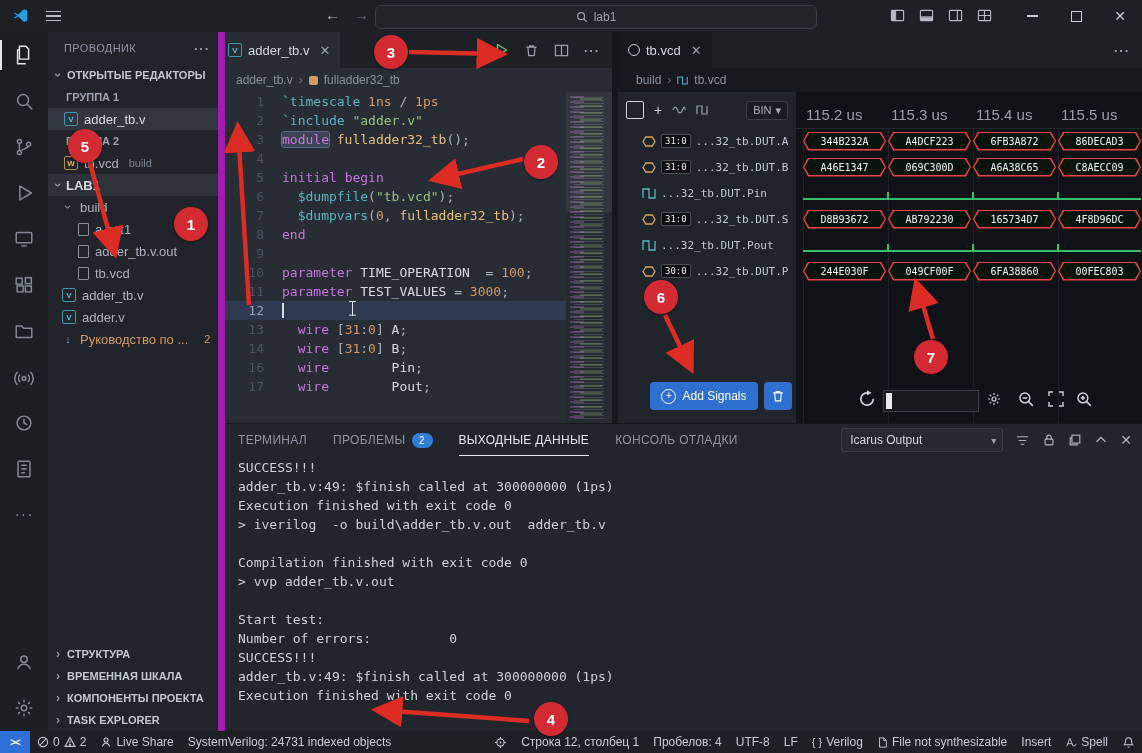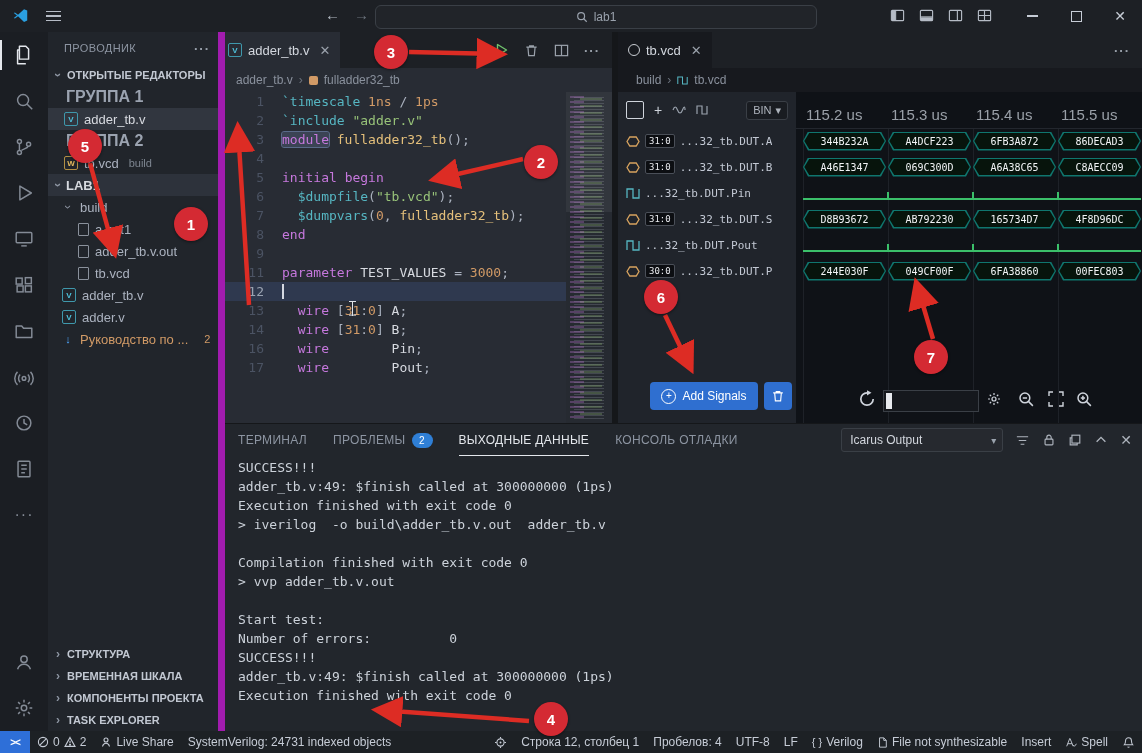--- a/index.html
+++ b/index.html
@@ -27,21 +27,21 @@
   .act-item.active::before{content:"";position:absolute;left:0;top:8px;bottom:8px;width:2px;background:#e4e7ec;}
   .act-bottom{position:absolute;bottom:0;left:0;width:48px;}
   .act-more{font-size:16px;letter-spacing:1px;color:#848b96}
   
   .sidebar{position:absolute;top:32px;bottom:22px;left:48px;width:170px;background:#21252b;border-right:7px solid #a21caf;color:#abb2bf;font-size:13px;z-index:3;}
   .sb-header{height:32px;display:flex;align-items:center;padding:0 8px 0 16px;font-size:11px;letter-spacing:.4px;color:#8d95a2;}
   .sb-header .dots{margin-left:auto;color:#9aa2ad;font-weight:bold;letter-spacing:1px;}
   .sb-sec{height:22px;display:flex;align-items:center;gap:3px;padding-left:4px;font-size:11px;font-weight:bold;color:#c2c8d2;cursor:pointer;}
   .chev{display:inline-block;width:12px;text-align:center;color:#8d95a2;font-size:12px;transform-origin:center;}
   .chev.open{transform:rotate(90deg);}
-  .oe-group{height:22px;display:flex;align-items:center;padding-left:18px;font-size:16px;font-weight:bold;color:#9ba3b0;}
+  .oe-group{height:22px;display:flex;align-items:center;padding-left:18px;font-size:11px;font-weight:bold;color:#9ba3b0;}
   .row{height:22px;display:flex;align-items:center;gap:6px;cursor:pointer;white-space:nowrap;overflow:hidden;}
   .row.sel{background:#31363f;color:#d7dae0;}
   .row .sfx{color:#7d8590;font-size:11px;margin-left:4px;}
   .root-row{height:22px;display:flex;align-items:center;gap:2px;padding-left:4px;font-weight:bold;color:#d7dae0;background:#2d323b;cursor:pointer;}
   .fic{display:inline-flex;align-items:center;justify-content:center;width:12px;height:12px;font-size:8px;flex:none;}
   .fic-doc{width:9px;height:11px;border:1px solid #8a919c;border-radius:1px;}
   .fic-v{color:#4fc3dd;border:1px solid #3f98ac;border-radius:2px;font-weight:bold;}
   .fic-wave{color:#e2b85c;border:1px solid #b28f45;border-radius:2px;font-weight:bold;}
   .fic-dl{color:#4fa8ff;font-size:11px;font-weight:bold;border:none;}
   .row .warn{color:#d19a66;}
@@ -83,31 +83,31 @@
   .mslider{position:absolute;top:0;left:0;right:0;height:120px;background:rgba(255,255,255,.06);}
   .ibeam{position:absolute;left:349px;top:301px;width:7px;height:15px;z-index:6;}
   .ibeam::before{content:"";position:absolute;left:3px;top:0;bottom:0;width:1.4px;background:#dfe2e8;}
   .ibeam::after{content:"";position:absolute;left:0;right:0;top:0;height:1.4px;background:#dfe2e8;box-shadow:0 13.6px #dfe2e8;}
   
   .wf-names{position:absolute;left:0;top:60px;width:178px;bottom:0;background:#20242b;border-right:1px solid #2a2e35;}
   .wf-toolbar{height:36px;display:flex;align-items:center;gap:10px;padding:0 8px;color:#9aa2ad;}
   .wf-box{width:16px;height:16px;border:1.4px solid #cfd4dc;border-radius:2px;}
   .wf-plus{font-size:14px;color:#cfd4dc;}
   .wf-fmt{margin-left:auto;display:flex;align-items:center;gap:4px;font-size:11px;color:#aeb4bd;border:1px solid #3a3f46;border-radius:3px;padding:2px 6px;background:#191c21;}
-  .sig-rows{position:absolute;top:36px;left:0;right:0;}
+  .sig-rows{position:absolute;top:36px;left:16px;right:0;}
   .sig-row{height:26px;display:flex;align-items:center;gap:5px;padding-left:8px;cursor:pointer;}
   .sig-badge{font:9px "DejaVu Sans Mono",monospace;color:#e8eaee;background:#0c0e12;border:1px solid #4a4f58;border-radius:2px;padding:1px 3px;flex:none;}
   .sig-name{font:11px "DejaVu Sans Mono",monospace;color:#c3c9d4;white-space:nowrap;overflow:hidden;}
   .wf-waves{position:absolute;left:178px;right:0;top:60px;bottom:0;background:#0f1217;}
   .wf-waves::before{content:"";position:absolute;left:7px;top:36px;bottom:0;width:341px;background:repeating-linear-gradient(90deg, rgba(160,170,190,.10) 0 1px, transparent 1px 85px);}
   .wf-ruler{position:relative;height:36px;border-bottom:1px solid #23272e;}
   .wf-ruler span{position:absolute;bottom:5px;font-size:15px;color:#9aa0a8;white-space:nowrap;}
   .wave-rows{position:absolute;top:36px;left:0;right:0;}
   .wave-row{position:relative;height:26px;display:flex;align-items:center;padding-left:7px;}
-  .vbox{position:relative;width:83px;height:19px;margin-right:2px;background:#0f766e;flex:none;
+  .vbox{position:relative;width:83px;height:19px;margin-right:2px;background:#ef4444;flex:none;
         clip-path:polygon(5px 0, calc(100% - 5px) 0, 100% 50%, calc(100% - 5px) 100%, 5px 100%, 0 50%);}
   .vbox span{position:absolute;inset:1.3px;background:#07140c;display:flex;align-items:center;justify-content:center;
         font:10px "DejaVu Sans Mono",monospace;color:#f2f4f6;
         clip-path:polygon(5px 0, calc(100% - 5px) 0, 100% 50%, calc(100% - 5px) 100%, 5px 100%, 0 50%);}
   .bitline{position:absolute;left:7px;width:338px;bottom:6px;height:2px;background:#3bc06a;}
   .btick{position:absolute;bottom:6px;width:2px;height:8px;background:#3bc06a;}
   .add-signals{position:absolute;left:32px;bottom:13px;width:108px;height:28px;background:#2f6fd0;border:none;border-radius:4px;color:#fff;font-size:12px;font-family:"Liberation Sans",sans-serif;display:flex;align-items:center;justify-content:center;gap:6px;cursor:pointer;}
   .wf-trash{position:absolute;left:146px;bottom:13px;width:28px;height:28px;background:#2f6fd0;border:none;border-radius:4px;display:flex;align-items:center;justify-content:center;cursor:pointer;}
   .wave-controls{position:absolute;left:0;right:0;bottom:10px;height:24px;color:#cfd4dc;}
   .wc{position:absolute;display:flex;align-items:center;justify-content:center;cursor:pointer;}
@@ -385,20 +385,21 @@
         <div id="code-lines">
             <div class="code-row"><span class="ln">1</span><span class="lc"><span class="tk-dir">`timescale</span><span class="tk-pl"> </span><span class="tk-num">1ns</span><span class="tk-pl"> / </span><span class="tk-num">1ps</span></span></div>
             <div class="code-row"><span class="ln">2</span><span class="lc"><span class="tk-dir">`include</span><span class="tk-pl"> </span><span class="tk-str">"adder.v"</span></span></div>
             <div class="code-row"><span class="ln">3</span><span class="lc"><span class="tk-kwhl">module</span><span class="tk-pl"> </span><span class="tk-typ">fulladder32_tb</span><span class="tk-pl">();</span></span></div>
             <div class="code-row"><span class="ln">4</span><span class="lc"></span></div>
             <div class="code-row"><span class="ln">5</span><span class="lc"><span class="tk-kw">initial</span><span class="tk-pl"> </span><span class="tk-kw">begin</span></span></div>
             <div class="code-row"><span class="ln">6</span><span class="lc"><span class="tk-pl">  </span><span class="tk-fn">$dumpfile</span><span class="tk-pl">(</span><span class="tk-str">"tb.vcd"</span><span class="tk-pl">);</span></span></div>
             <div class="code-row"><span class="ln">7</span><span class="lc"><span class="tk-pl">  </span><span class="tk-fn">$dumpvars</span><span class="tk-pl">(</span><span class="tk-num">0</span><span class="tk-pl">, </span><span class="tk-typ">fulladder32_tb</span><span class="tk-pl">);</span></span></div>
             <div class="code-row"><span class="ln">8</span><span class="lc"><span class="tk-kw">end</span></span></div>
             <div class="code-row"><span class="ln">9</span><span class="lc"></span></div>
+            <div class="code-row"><span class="ln">10</span><span class="lc"><span class="tk-kw">parameter</span><span class="tk-pl"> </span><span class="tk-var">TIME_OPERATION</span><span class="tk-pl">  = </span><span class="tk-num">100</span><span class="tk-pl">;</span></span></div>
             <div class="code-row"><span class="ln">11</span><span class="lc"><span class="tk-kw">parameter</span><span class="tk-pl"> </span><span class="tk-var">TEST_VALUES</span><span class="tk-pl"> = </span><span class="tk-num">3000</span><span class="tk-pl">;</span></span></div>
             <div class="code-row current"><span class="ln">12</span><span class="lc"><span class="caret"></span></span></div>
             <div class="code-row"><span class="ln">13</span><span class="lc"><span class="tk-pl">  </span><span class="tk-kw">wire</span><span class="tk-pl"> [</span><span class="tk-num">31</span><span class="tk-pl">:</span><span class="tk-num">0</span><span class="tk-pl">] </span><span class="tk-var">A</span><span class="tk-pl">;</span></span></div>
             <div class="code-row"><span class="ln">14</span><span class="lc"><span class="tk-pl">  </span><span class="tk-kw">wire</span><span class="tk-pl"> [</span><span class="tk-num">31</span><span class="tk-pl">:</span><span class="tk-num">0</span><span class="tk-pl">] </span><span class="tk-var">B</span><span class="tk-pl">;</span></span></div>
             <div class="code-row"><span class="ln">16</span><span class="lc"><span class="tk-pl">  </span><span class="tk-kw">wire</span><span class="tk-pl">        </span><span class="tk-var">Pin</span><span class="tk-pl">;</span></span></div>
             <div class="code-row"><span class="ln">17</span><span class="lc"><span class="tk-pl">  </span><span class="tk-kw">wire</span><span class="tk-pl">        </span><span class="tk-var">Pout</span><span class="tk-pl">;</span></span></div>
           </div>
         <div class="minimap">
             <div class="mslider"></div>
           </div>

